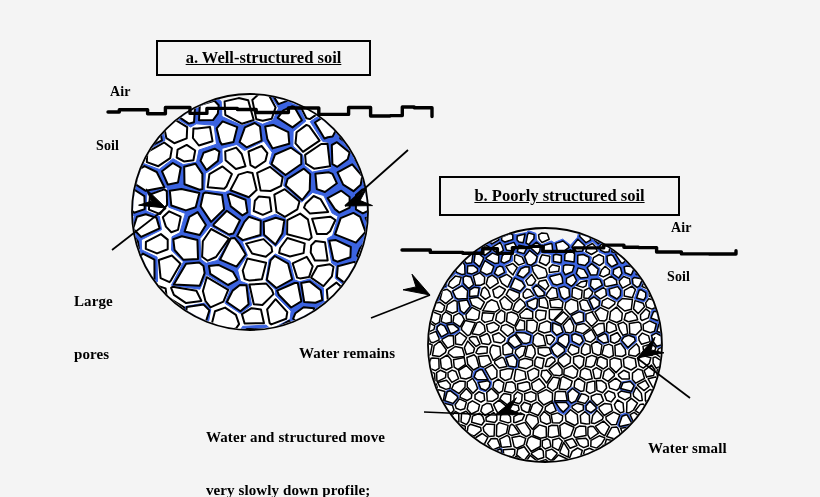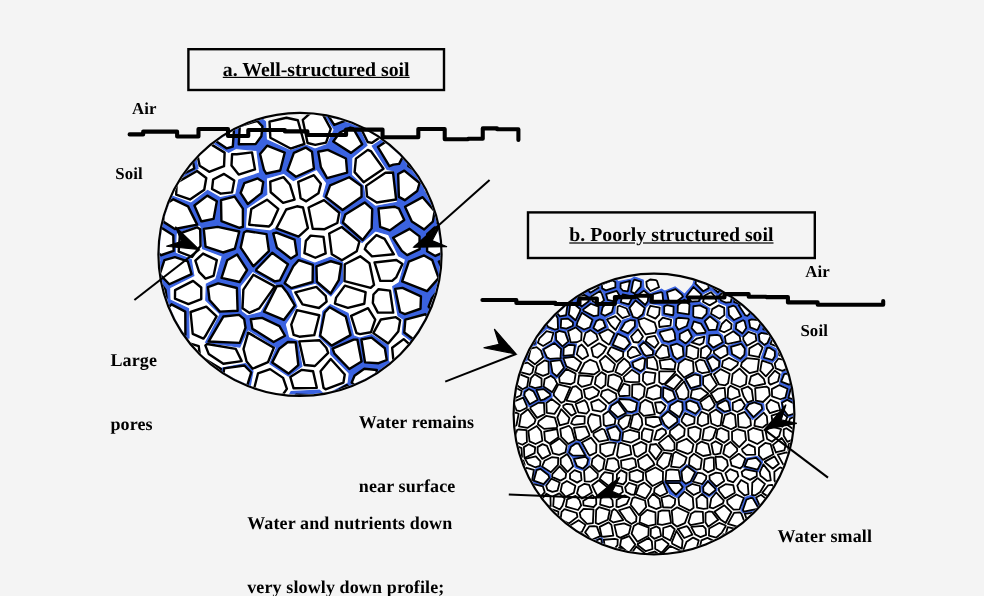--- a/index.html
+++ b/index.html
@@ -741,32 +741,31 @@
     <span>b. Poorly structured soil</span>
   </div>
 
   <div class="txt bigword" style="left:110px; top:84px;">Air</div>
   <div class="txt bigword" style="left:96px; top:138px;">Soil</div>
 
   <div class="txt bigword" style="left:671px; top:220px;">Air</div>
   <div class="txt bigword" style="left:667px; top:269px;">Soil</div>
 
 
-  <div class="txt cap" style="left:92px; top:258px;">
+  <div class="txt cap" style="left:74px; top:258px;">
     <div>Large</div>
     <div>pores</div>
   </div>
 
   <div class="txt cap" style="left:299px; top:310px;">
     <div>Water remains</div>
-    <div>near surface</div>
   </div>
 
   <div class="txt cap" style="left:206px; top:394px;">
-    <div>Water and nutrients down</div>
+    <div>Water and structured move</div>
     <div>very slowly down profile;</div>
     
   </div>
 
   <div class="txt cap" style="left:648px; top:405px;">
     <div>Water small</div>
     <div>pores</div>
   </div>
 
 </div>

